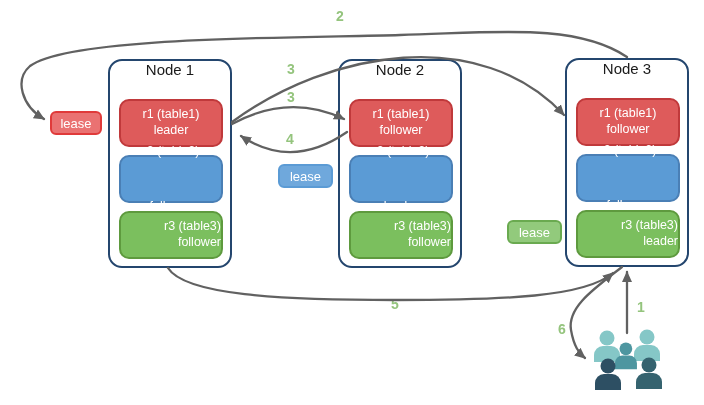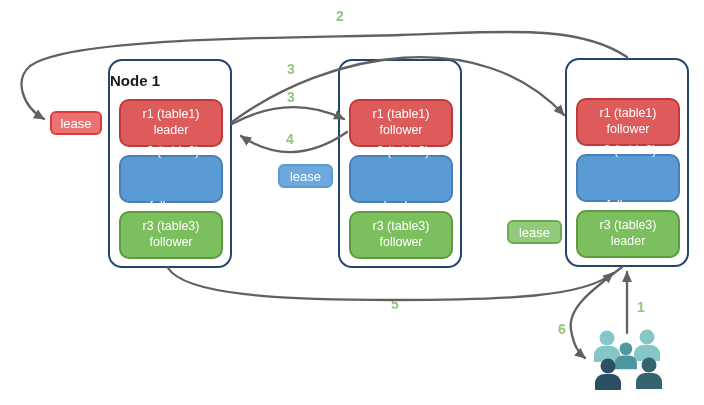--- a/index.html
+++ b/index.html
@@ -2,28 +2,28 @@
 <html style="--red-fill: #DE5B5B; --red-border: #C0393B; --red-lease-fill: #EA7272; --red-lease-border: #E03A3A; --blue-fill: #5B9BD5; --blue-border: #4A7FB5; --blue-lease-fill: #6FA8DC; --blue-lease-border: #5B9BD5; --green-fill: #7BBF5E; --green-border: #5E9A3E; --green-lease-fill: #92CA7C; --green-lease-border: #6AAA50; --node-border: #24466E; --arrow: #616161; --step-label: #94C47D; --person-light: #85C7C7; --person-mid: #4E96A0; --person-dark: #2D4F63; --person-dark2: #35636F;"><head>
 <meta charset="utf-8">
 <style>
   html,body{margin:0;padding:0;background:#ffffff;}
   body{font-family:"Liberation Sans", sans-serif;}
   .canvas{position:relative;width:704px;height:405px;background:#ffffff;overflow:hidden;}
 
   
   .node{position:absolute;top:59px;width:124px;height:209px;background:#ffffff;
         border:2px solid var(--node-border);border-radius:14px;box-sizing:border-box;}
-  .node-title{margin-top:11px;text-align:left;font-size:15px;font-weight:bold;color:#1a1a1a;}
+  .node-title{text-align:center;font-size:15px;font-weight:normal;color:#1a1a1a;}
   .replica{position:absolute;left:9px;width:104px;height:48px;border-radius:10px;box-sizing:border-box;
            display:flex;flex-direction:column;align-items:center;justify-content:center;
            color:#ffffff;font-size:12.5px;line-height:1.25;text-align:center;}
   .replica.red{background:var(--red-fill);border:2px solid var(--red-border);align-items:center;}
   .replica.blue{background:var(--blue-fill);border:2px solid var(--blue-border);gap:39px;}
   .replica.green{background:var(--green-fill);border:2px solid var(--green-border);}
-  .r1{top:38px;} .r2{top:94px;} .r3{top:150px;}
+  .r1{top:38px;} .r2{top:94px;} .r3{top:150px;align-items:flex-end;}
 
   
   .lease{position:absolute;height:24px;border-radius:6px;box-sizing:border-box;color:#ffffff;
          font-size:13px;display:flex;align-items:center;justify-content:center;text-align:center;}
   .lease.red{left:50px;top:111px;width:52px;background:var(--red-lease-fill);border:2px solid var(--red-lease-border);}
   .lease.blue{left:278px;top:164px;width:55px;background:var(--blue-lease-fill);border:2px solid var(--blue-lease-border);}
   .lease.green{left:507px;top:220px;width:55px;background:var(--green-lease-fill);border:2px solid var(--green-lease-border);}
 
   
   .step{position:absolute;font-size:14px;font-weight:bold;color:var(--step-label);transform:translateX(-50%);}
@@ -50,35 +50,37 @@
       <span>r2 (table2)</span>
       <span>follower</span>
     </div>
     <div class="replica green r3">
       <span>r3 (table3)</span>
       <span>follower</span>
     </div>
   </div>
 
   <div class="node" style="left:338px">
+    <div class="node-title">Node 2</div>
     <div class="replica red r1">
       <span>r1 (table1)</span>
       <span>follower</span>
     </div>
     <div class="replica blue r2">
       <span>r2 (table2)</span>
       <span>leader</span>
     </div>
     <div class="replica green r3">
       <span>r3 (table3)</span>
       <span>follower</span>
     </div>
   </div>
 
   <div class="node" style="left:565px;top:58px">
+    <div class="node-title">Node 3</div>
     <div class="replica red r1">
       <span>r1 (table1)</span>
       <span>follower</span>
     </div>
     <div class="replica blue r2">
       <span>r2 (table2)</span>
       <span>follower</span>
     </div>
     <div class="replica green r3">
       <span>r3 (table3)</span>

